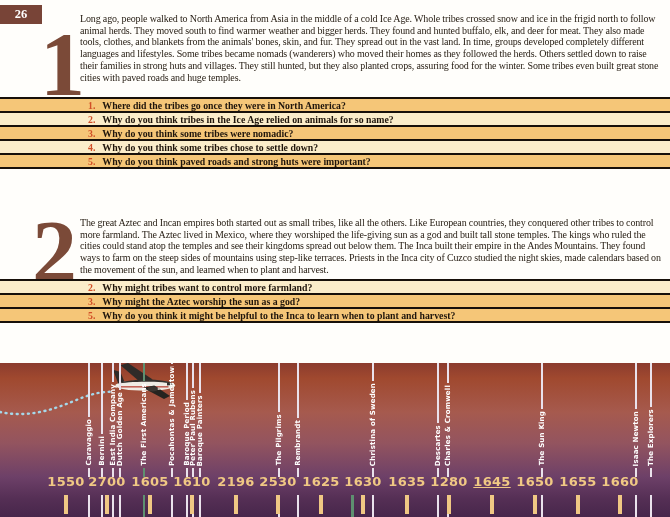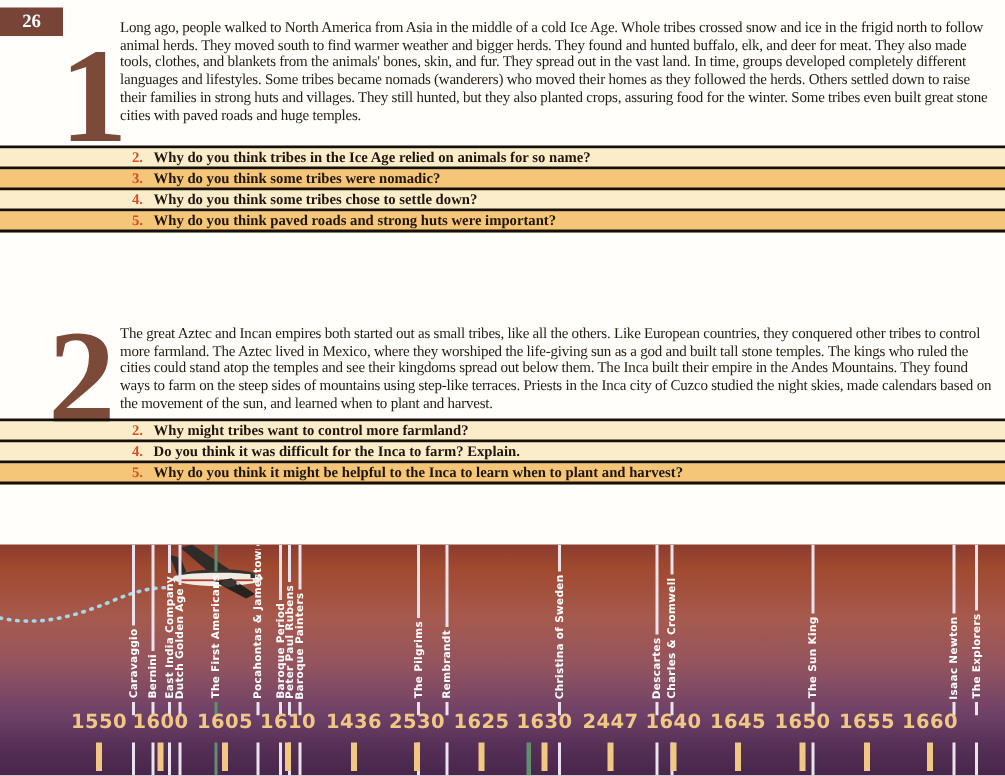--- a/index.html
+++ b/index.html
@@ -103,31 +103,32 @@
   .plane-svg{position:absolute;left:98px;top:0;width:90px;height:39px}
 </style>
 </head>
 <body>
 
 <div class="badge">26</div>
 
 <div class="numeral n1">1</div>
 <div class="para p1">Long ago, people walked to North America from Asia in the middle of a cold Ice Age.  Whole tribes crossed snow and ice in the frigid north to follow animal herds.  They moved south to find warmer weather and bigger herds.  They found and hunted buffalo, elk, and deer for meat.  They also made tools, clothes, and blankets from the animals' bones, skin, and fur.  They spread out in the vast land. In time, groups developed completely different languages and lifestyles.  Some tribes became nomads (wanderers) who moved their homes as they followed the herds.  Others settled down to raise their families in strong huts and villages.  They still hunted, but they also planted crops, assuring food for the winter.  Some tribes even built great stone cities with paved roads and huge temples.</div>
 <div class="qblock qb1">
+    <div class="qrow odd"><span class="qnum">1.</span><span>Where did the tribes go once they were in North America?</span></div>
     <div class="qrow even"><span class="qnum">2.</span><span>Why do you think tribes in the Ice Age relied on animals for so name?</span></div>
     <div class="qrow odd"><span class="qnum">3.</span><span>Why do you think some tribes were nomadic?</span></div>
     <div class="qrow even"><span class="qnum">4.</span><span>Why do you think some tribes chose to settle down?</span></div>
     <div class="qrow odd"><span class="qnum">5.</span><span>Why do you think paved roads and strong huts were important?</span></div>
   </div>
 
 <div class="numeral n2">2</div>
 <div class="para p2">The great Aztec and Incan empires both started out as small tribes, like all the others.  Like European countries, they conquered other tribes to control more farmland.  The Aztec lived in Mexico, where they worshiped the life-giving sun as a god and built tall stone temples. The kings who ruled the cities could stand atop the temples and see their kingdoms spread out below them.  The Inca built their empire in the Andes Mountains.  They found ways to farm on the steep sides of mountains using step-like terraces.  Priests in the Inca city of Cuzco studied the night skies, made calendars based on the movement of the sun, and learned when to plant and harvest.</div>
 <div class="qblock qb2">
     <div class="qrow even"><span class="qnum">2.</span><span>Why might tribes want to control more farmland?</span></div>
-    <div class="qrow even"><span class="qnum">4.</span><span>Do you think it was difficult for the Inca to farm?  Explain.</span></div>
+    <div class="qrow odd"><span class="qnum">3.</span><span>Why might the Aztec worship the sun as a god?</span></div>
     <div class="qrow odd"><span class="qnum">5.</span><span>Why do you think it might be helpful to the Inca to learn when to plant and harvest?</span></div>
   </div>
 
 <div class="timeline">
   <svg class="trail-svg" viewBox="0 0 200 60">
     <path d="M0,49 C28,55 52,47 74,38 C90,31 103,28 114,29" fill="none" stroke="var(--trail)" stroke-width="2.4" stroke-dasharray="1 4.6" stroke-linecap="round"></path>
   </svg>
   <svg class="plane-svg" viewBox="0 0 120 52">
     <path d="M28,30 L20,9 L30,12 L36,27 Z" fill="#2e2b28"></path>
     <path d="M58,27 L30,3 L40,0 L73,22 Z" fill="#2e2b28"></path>
@@ -236,39 +237,39 @@
     </div>
     <div class="tl-event-tick" style="left: 636px;"></div>
     <div class="tl-event" style="left: 645px;">
       <div class="tl-line-top"></div>
       <div class="tl-label">The Explorers</div>
       <div class="tl-line-bot"></div>
     </div>
     <div class="tl-event-tick" style="left: 651px;"></div>
     <div class="tl-year" style="left: 66px;">1550</div>
     <div class="tl-year-tick" style="left: 66px;"></div>
-    <div class="tl-year" style="left: 107px;">1600</div>
+    <div class="tl-year" style="left: 107px;">2700</div>
     <div class="tl-year-tick" style="left: 107px;"></div>
     <div class="tl-year" style="left: 150px;">1605</div>
     <div class="tl-year-tick" style="left: 150px;"></div>
     <div class="tl-year" style="left: 192px;">1610</div>
     <div class="tl-year-tick" style="left: 192px;"></div>
-    <div class="tl-year" style="left: 236px;">1436</div>
+    <div class="tl-year" style="left: 236px;">2196</div>
     <div class="tl-year-tick" style="left: 236px;"></div>
     <div class="tl-year" style="left: 278px;">2530</div>
     <div class="tl-year-tick" style="left: 278px;"></div>
     <div class="tl-year" style="left: 321px;">1625</div>
     <div class="tl-year-tick" style="left: 321px;"></div>
     <div class="tl-year" style="left: 363px;">1630</div>
     <div class="tl-year-tick" style="left: 363px;"></div>
-    <div class="tl-year" style="left: 407px;">2447</div>
+    <div class="tl-year" style="left: 407px;">1635</div>
     <div class="tl-year-tick" style="left: 407px;"></div>
-    <div class="tl-year" style="left: 449px;">1640</div>
+    <div class="tl-year" style="left: 449px;">1280</div>
     <div class="tl-year-tick" style="left: 449px;"></div>
-    <div class="tl-year" style="left: 492px;">1645</div>
+    <div class="tl-year" style="left: 492px; text-decoration: underline;">1645</div>
     <div class="tl-year-tick" style="left: 492px;"></div>
     <div class="tl-year" style="left: 535px;">1650</div>
     <div class="tl-year-tick" style="left: 535px;"></div>
     <div class="tl-year" style="left: 578px;">1655</div>
     <div class="tl-year-tick" style="left: 578px;"></div>
     <div class="tl-year" style="left: 620px;">1660</div>
     <div class="tl-year-tick" style="left: 620px;"></div>
     <div class="tl-event-tick green" style="left: 352px; width: 3px;"></div>
   </div>
 

